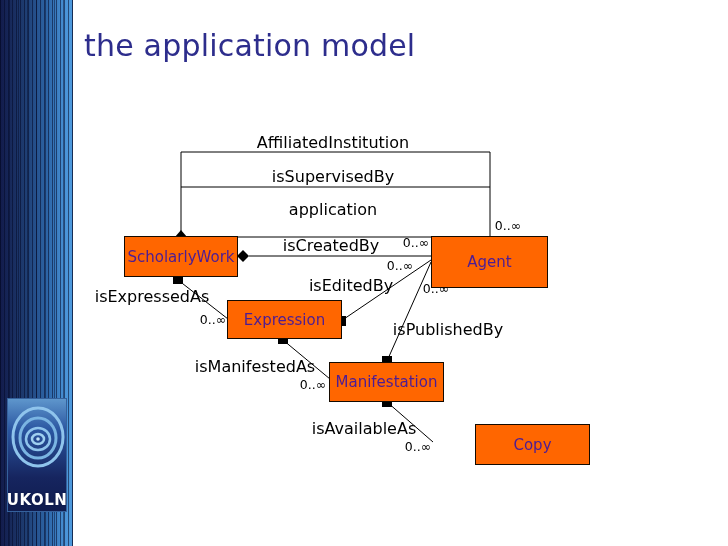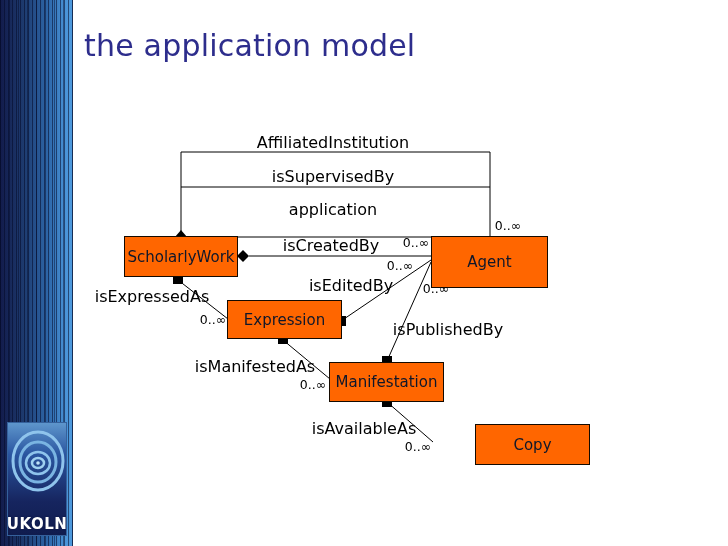--- a/index.html
+++ b/index.html
@@ -19,21 +19,21 @@
     width: 73px; height: 546px;
     background:
       repeating-linear-gradient(90deg, rgba(4,10,40,.55) 0 1px, rgba(0,0,0,0) 1px 4px),
       repeating-linear-gradient(90deg, rgba(4,10,40,.45) 0 1px, rgba(0,0,0,0) 1px 9px),
       linear-gradient(90deg, #121b4b 0%, #1d3a6e 32%, #2f6aad 68%, #4a94d8 90%, #4e9ade 100%);
   }
 
   
   .logo {
     position: absolute;
-    left: 7px; top: 422px;
+    left: 7px; top: 398px;
     width: 60px; height: 114px;
     background: linear-gradient(180deg, #5e96cc 0%, #2a55a0 28%, #16255f 70%, #101c4e 100%);
     border: 1px solid #35619c;
     box-sizing: border-box;
     display: flex; flex-direction: column;
     align-items: center; justify-content: flex-end;
   }
   .logo svg { position: absolute; left: 0; top: 2px; }
   .logo-text {
     position: relative;
@@ -57,21 +57,21 @@
 
   .connectors { position: absolute; left: 0; top: 0; }
   .connectors line { stroke: #000000; stroke-width: 1; }
   .connectors polygon, .connectors rect { fill: #000000; }
 
   .entity {
     position: absolute;
     box-sizing: border-box;
     background: #ff6600;
     border: 1.5px solid #140a00;
-    color: #0f172a;
+    color: #4c1d95;
     font-size: 15px;
     display: flex; align-items: center; justify-content: center;
     white-space: nowrap;
   }
   .e-scholarlywork { left: 124px; top: 236px; width: 114px; height: 41px; }
   .e-agent         { left: 431px; top: 236px; width: 117px; height: 52px; }
   .e-expression    { left: 227px; top: 300px; width: 115px; height: 39px; }
   .e-manifestation { left: 329px; top: 362px; width: 115px; height: 40px; }
   .e-copy          { left: 432px; top: 424px; width: 115px; height: 41px; margin-left: 43px; }
 

